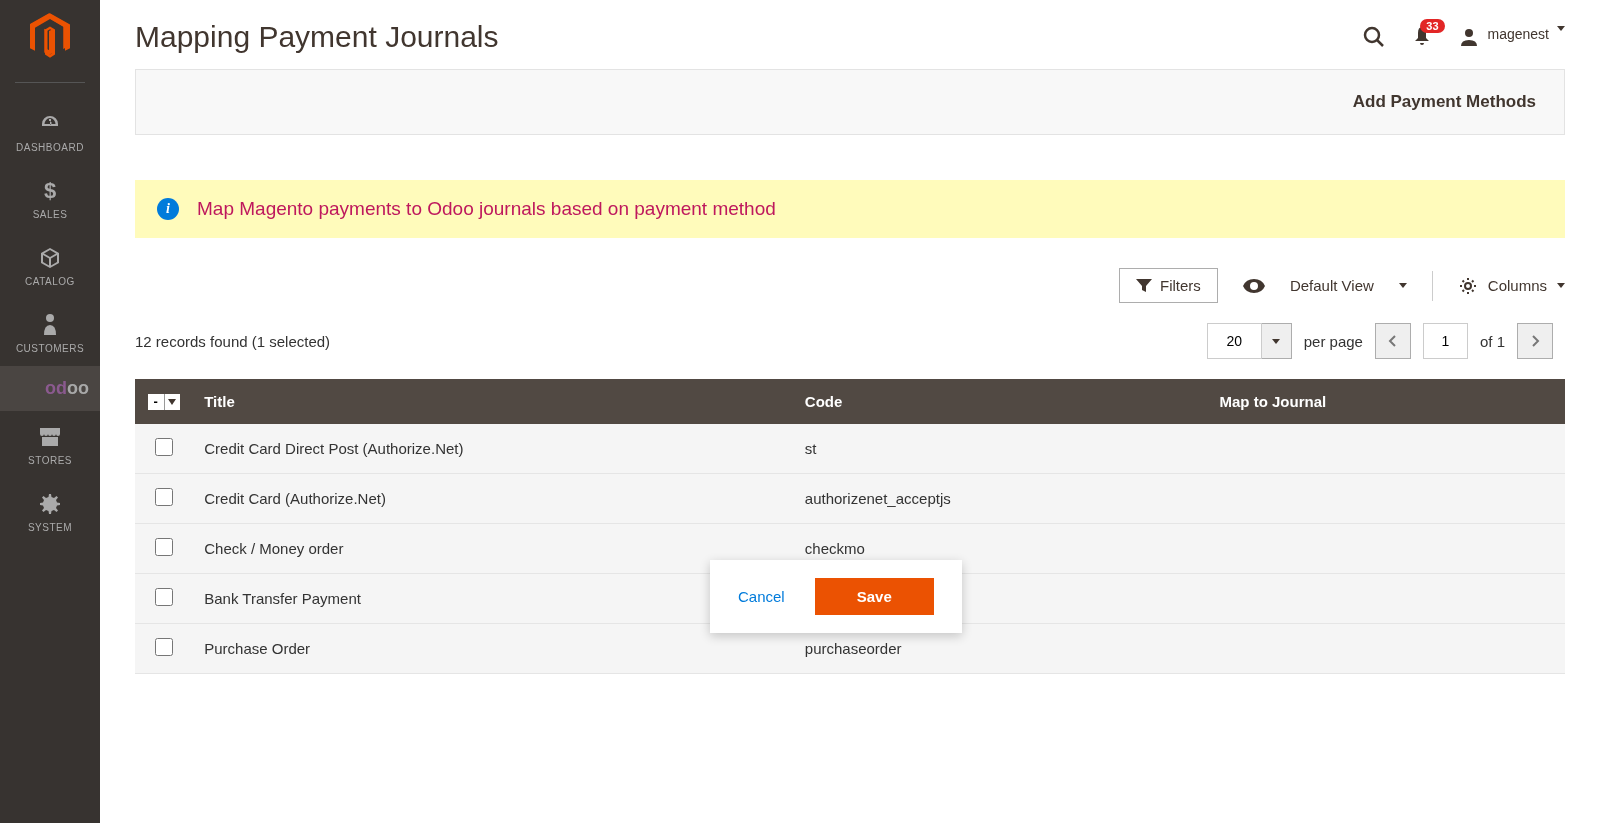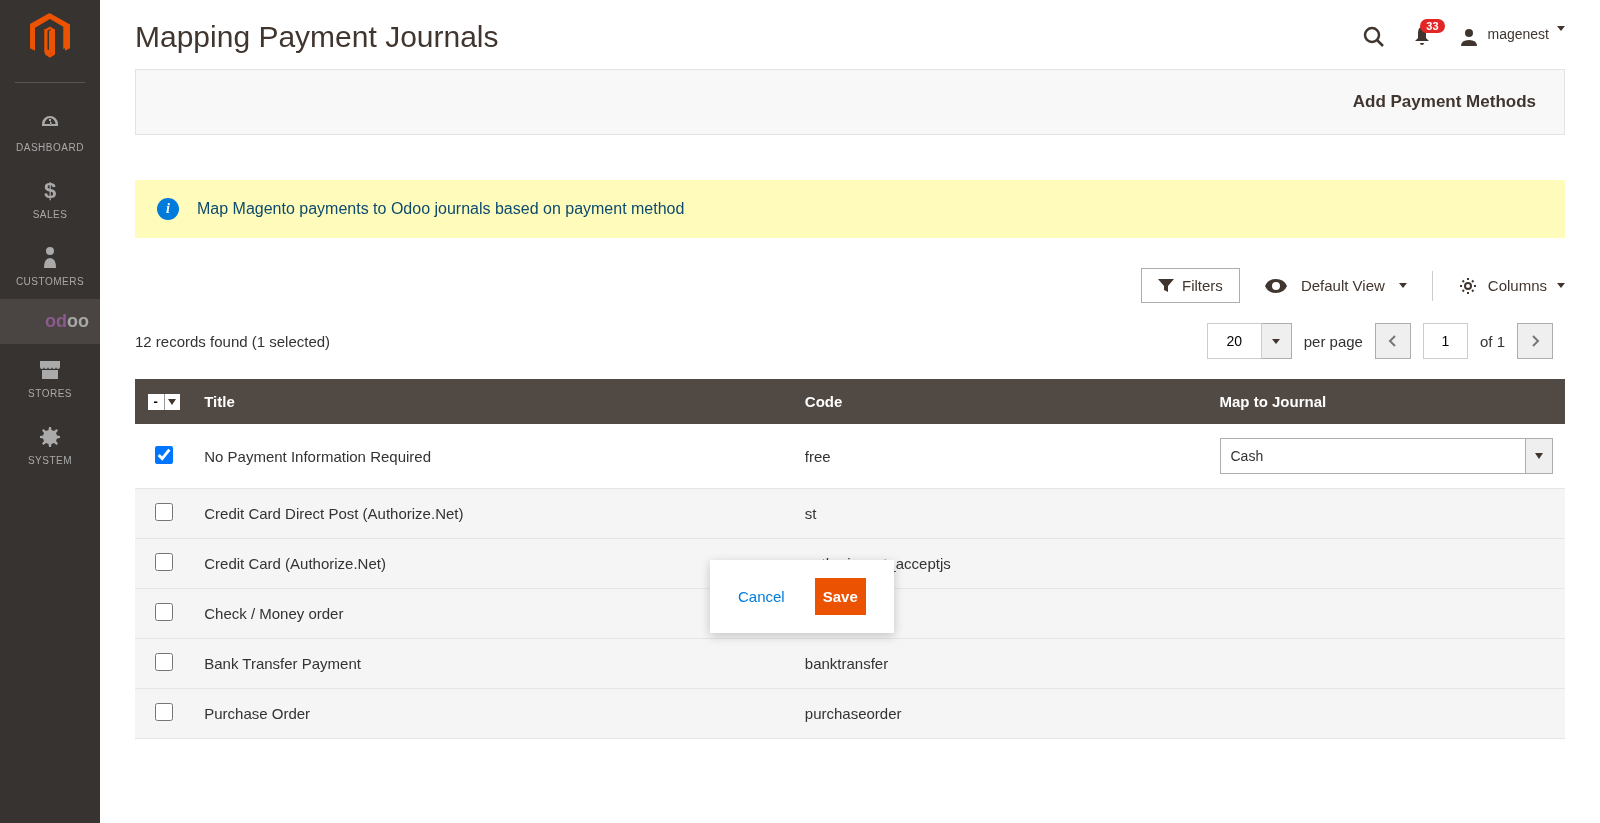--- a/index.html
+++ b/index.html
@@ -27,25 +27,25 @@
 .user-icon { width: 22px; height: 22px; }
 .user-name { font-size: 14px; }
 .caret-down { width: 0; height: 0; border-left: 4px solid transparent; border-right: 4px solid transparent; border-top: 5px solid #41362f; }
 
 .action-bar { background: #f8f8f8; border: 1px solid #e3e3e3; margin: 0 35px; padding: 22px 28px; display: flex; justify-content: flex-end; align-items: center; gap: 30px; }
 .action-link { color: #41362f; font-size: 17px; font-weight: 600; cursor: pointer; }
 .btn-primary { background: #eb5202; color: #fff; border: none; padding: 14px 22px; font-size: 17px; font-weight: 600; cursor: pointer; }
 
 .info-banner { background: #fffbbb; margin: 45px 35px 0 35px; padding: 18px 22px; display: flex; align-items: center; gap: 18px; }
 .info-icon { width: 22px; height: 22px; flex-shrink: 0; background: #007bdb; border-radius: 50%; display: flex; align-items: center; justify-content: center; color: #fff; font-weight: bold; font-style: italic; font-family: Georgia, serif; }
-.info-text { color: #0c4a6e; font-size: 16px; }
+.info-text { color: #be185d; font-size: 19px; }
 
 .grid-controls { margin: 30px 35px 0 35px; display: flex; justify-content: flex-end; align-items: center; gap: 25px; }
 .filters-btn { background: #fff; border: 1px solid #adadad; padding: 8px 16px; display: flex; align-items: center; gap: 8px; cursor: pointer; font-size: 15px; color: #41362f; }
-.view-control { display: flex; align-items: center; gap: 14px; cursor: pointer; color: #41362f; font-size: 15px; }
+.view-control { display: flex; align-items: center; gap: 25px; cursor: pointer; color: #41362f; font-size: 15px; }
 .vdivider { width: 1px; height: 30px; background: #ccc; }
 .columns-control { display: flex; align-items: center; gap: 10px; cursor: pointer; color: #41362f; font-size: 15px; }
 
 .grid-toolbar { margin: 20px 47px 0 35px; display: flex; justify-content: space-between; align-items: center; }
 .records-text { color: #333; font-size: 15px; }
 .pagination { display: flex; align-items: center; gap: 12px; }
 .page-size { display: flex; }
 .page-size input { width: 55px; height: 36px; border: 1px solid #ccc; text-align: center; font-size: 14px; }
 .page-size-btn { width: 30px; height: 36px; border: 1px solid #adadad; background: #efefef; border-left: none; cursor: pointer; display: flex; align-items: center; justify-content: center; }
 .per-page-text { color: #333; font-size: 15px; }
@@ -65,21 +65,21 @@
 .data-grid tbody tr.alt { background: #f5f5f5; }
 .data-grid tbody td { padding: 14px 12px; font-size: 15px; color: #333; vertical-align: middle; }
 .data-grid tbody td.check-col { text-align: center; width: 60px; }
 .row-checkbox { width: 18px; height: 18px; }
 .journal-select { width: 100%; height: 36px; border: 1px solid #adadad; padding: 0 30px 0 10px; font-size: 14px; background: #fff; position: relative; display: flex; align-items: center; }
 .journal-select-wrap { display: flex; }
 .journal-select-btn { width: 30px; height: 36px; border: 1px solid #adadad; border-left: none; background: #efefef; display: flex; align-items: center; justify-content: center; }
 
 .modal-actions { position: absolute; background: #fff; box-shadow: 0 3px 10px rgba(0,0,0,0.2); padding: 18px 28px; display: flex; align-items: center; gap: 30px; z-index: 100; }
 .modal-cancel { color: #007bdb; font-size: 15px; cursor: pointer; }
-.modal-save { background: #eb5202; color: #fff; border: none; padding: 10px 8px; font-size: 15px; font-weight: 600; cursor: pointer; }
+.modal-save { background: #eb5202; color: #fff; border: none; padding: 10px 42px; font-size: 15px; font-weight: 600; cursor: pointer; }
 
 .col-title { width: 42%; }
 .col-code { width: 29%; }
 .col-journal { width: 25%; }
 </style>
 </head>
 <body>
 
 <div class="sidebar">
   <div class="sidebar-logo">
@@ -98,20 +98,28 @@
       </span>
     <span class="label">DASHBOARD</span>
   </div>
   <div class="sidebar-item">
     <span class="icon">
         <svg width="20" height="24" viewBox="0 0 20 24" fill="#aaa">
           <text x="10" y="19" font-size="22" font-weight="bold" text-anchor="middle" fill="#aaa">$</text>
         </svg>
       </span>
     <span class="label">SALES</span>
+  </div>
+  <div class="sidebar-item">
+    <span class="icon">
+        <svg width="24" height="24" viewBox="0 0 24 24" fill="#aaa">
+          <path d="M12 2 L21 7 L21 17 L12 22 L3 17 L3 7 Z M12 4 L6 7.5 L12 11 L18 7.5 Z M5 9 L5 16 L11 19.5 L11 12.5 Z M13 12.5 L13 19.5 L19 16 L19 9 Z"></path>
+        </svg>
+      </span>
+    <span class="label">CATALOG</span>
   </div>
   <div class="sidebar-item">
     <span class="icon">
         <svg width="18" height="24" viewBox="0 0 18 24" fill="#aaa">
           <circle cx="9" cy="5" r="4"></circle>
           <path d="M3 22 Q3 12 9 12 Q15 12 15 22 Z"></path>
         </svg>
       </span>
     <span class="label">CUSTOMERS</span>
   </div>
@@ -232,35 +240,20 @@
                 </svg>
               </span>
           </span>
         </th>
         <th class="col-title">Title</th>
         <th class="col-code">Code</th>
         <th class="col-journal">Map to Journal</th>
       </tr>
     </thead>
     <tbody id="grid-body">
-    <tr class="selected">
-          <td class="check-col"><input type="checkbox" class="row-checkbox" checked="" style=""></td>
-          <td>No Payment Information Required</td>
-          <td>free</td>
-          <td>
-            <div class="journal-select-wrap">
-              <div class="journal-select">Cash</div>
-              <div class="journal-select-btn">
-                <svg width="8" height="6" viewBox="0 0 8 6" fill="#41362f">
-                  <path d="M0 0 L8 0 L4 6 Z"></path>
-                </svg>
-              </div>
-            </div>
-          </td>
-        </tr>
         <tr class="alt">
           <td class="check-col"><input type="checkbox" class="row-checkbox" style=""></td>
           <td>Credit Card Direct Post (Authorize.Net)</td>
           <td>st</td>
           <td></td>
         </tr>
         <tr class="alt">
           <td class="check-col"><input type="checkbox" class="row-checkbox" style=""></td>
           <td>Credit Card (Authorize.Net)</td>
           <td>authorizenet_acceptjs</td>

